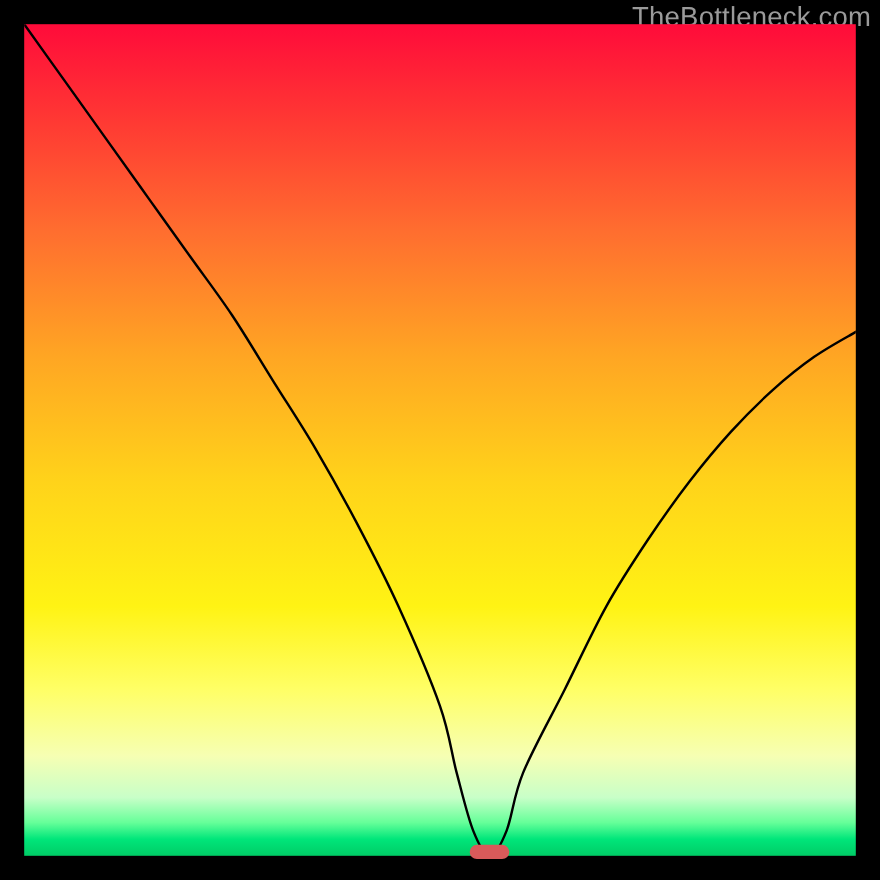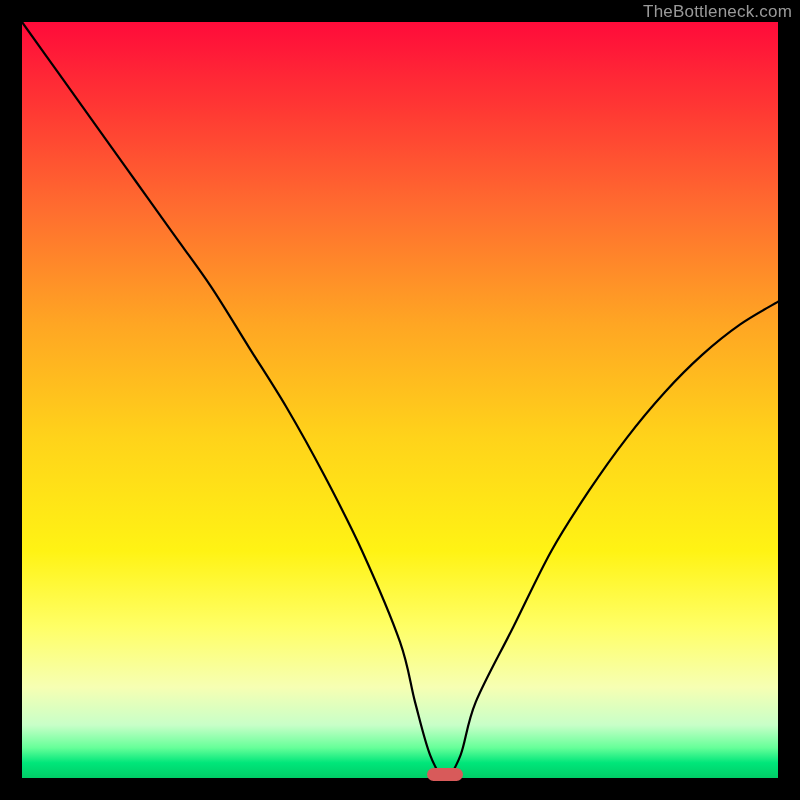--- a/index.html
+++ b/index.html
@@ -53,21 +53,21 @@
     width: 36px;
     height: 13px;
     border-radius: 7px;
     background: #d85a5a;
   }
   .watermark {
     position: absolute;
     top: 2px;
     right: 8px;
     color: #9a9a9a;
-    font-size: 17px;
+    font-size: 25px;
     font-weight: 500;
     letter-spacing: 0.2px;
     user-select: none;
   }
 </style>
 </head>
 <body>
 
 <div class="frame">
   <div class="watermark">TheBottleneck.com</div>

